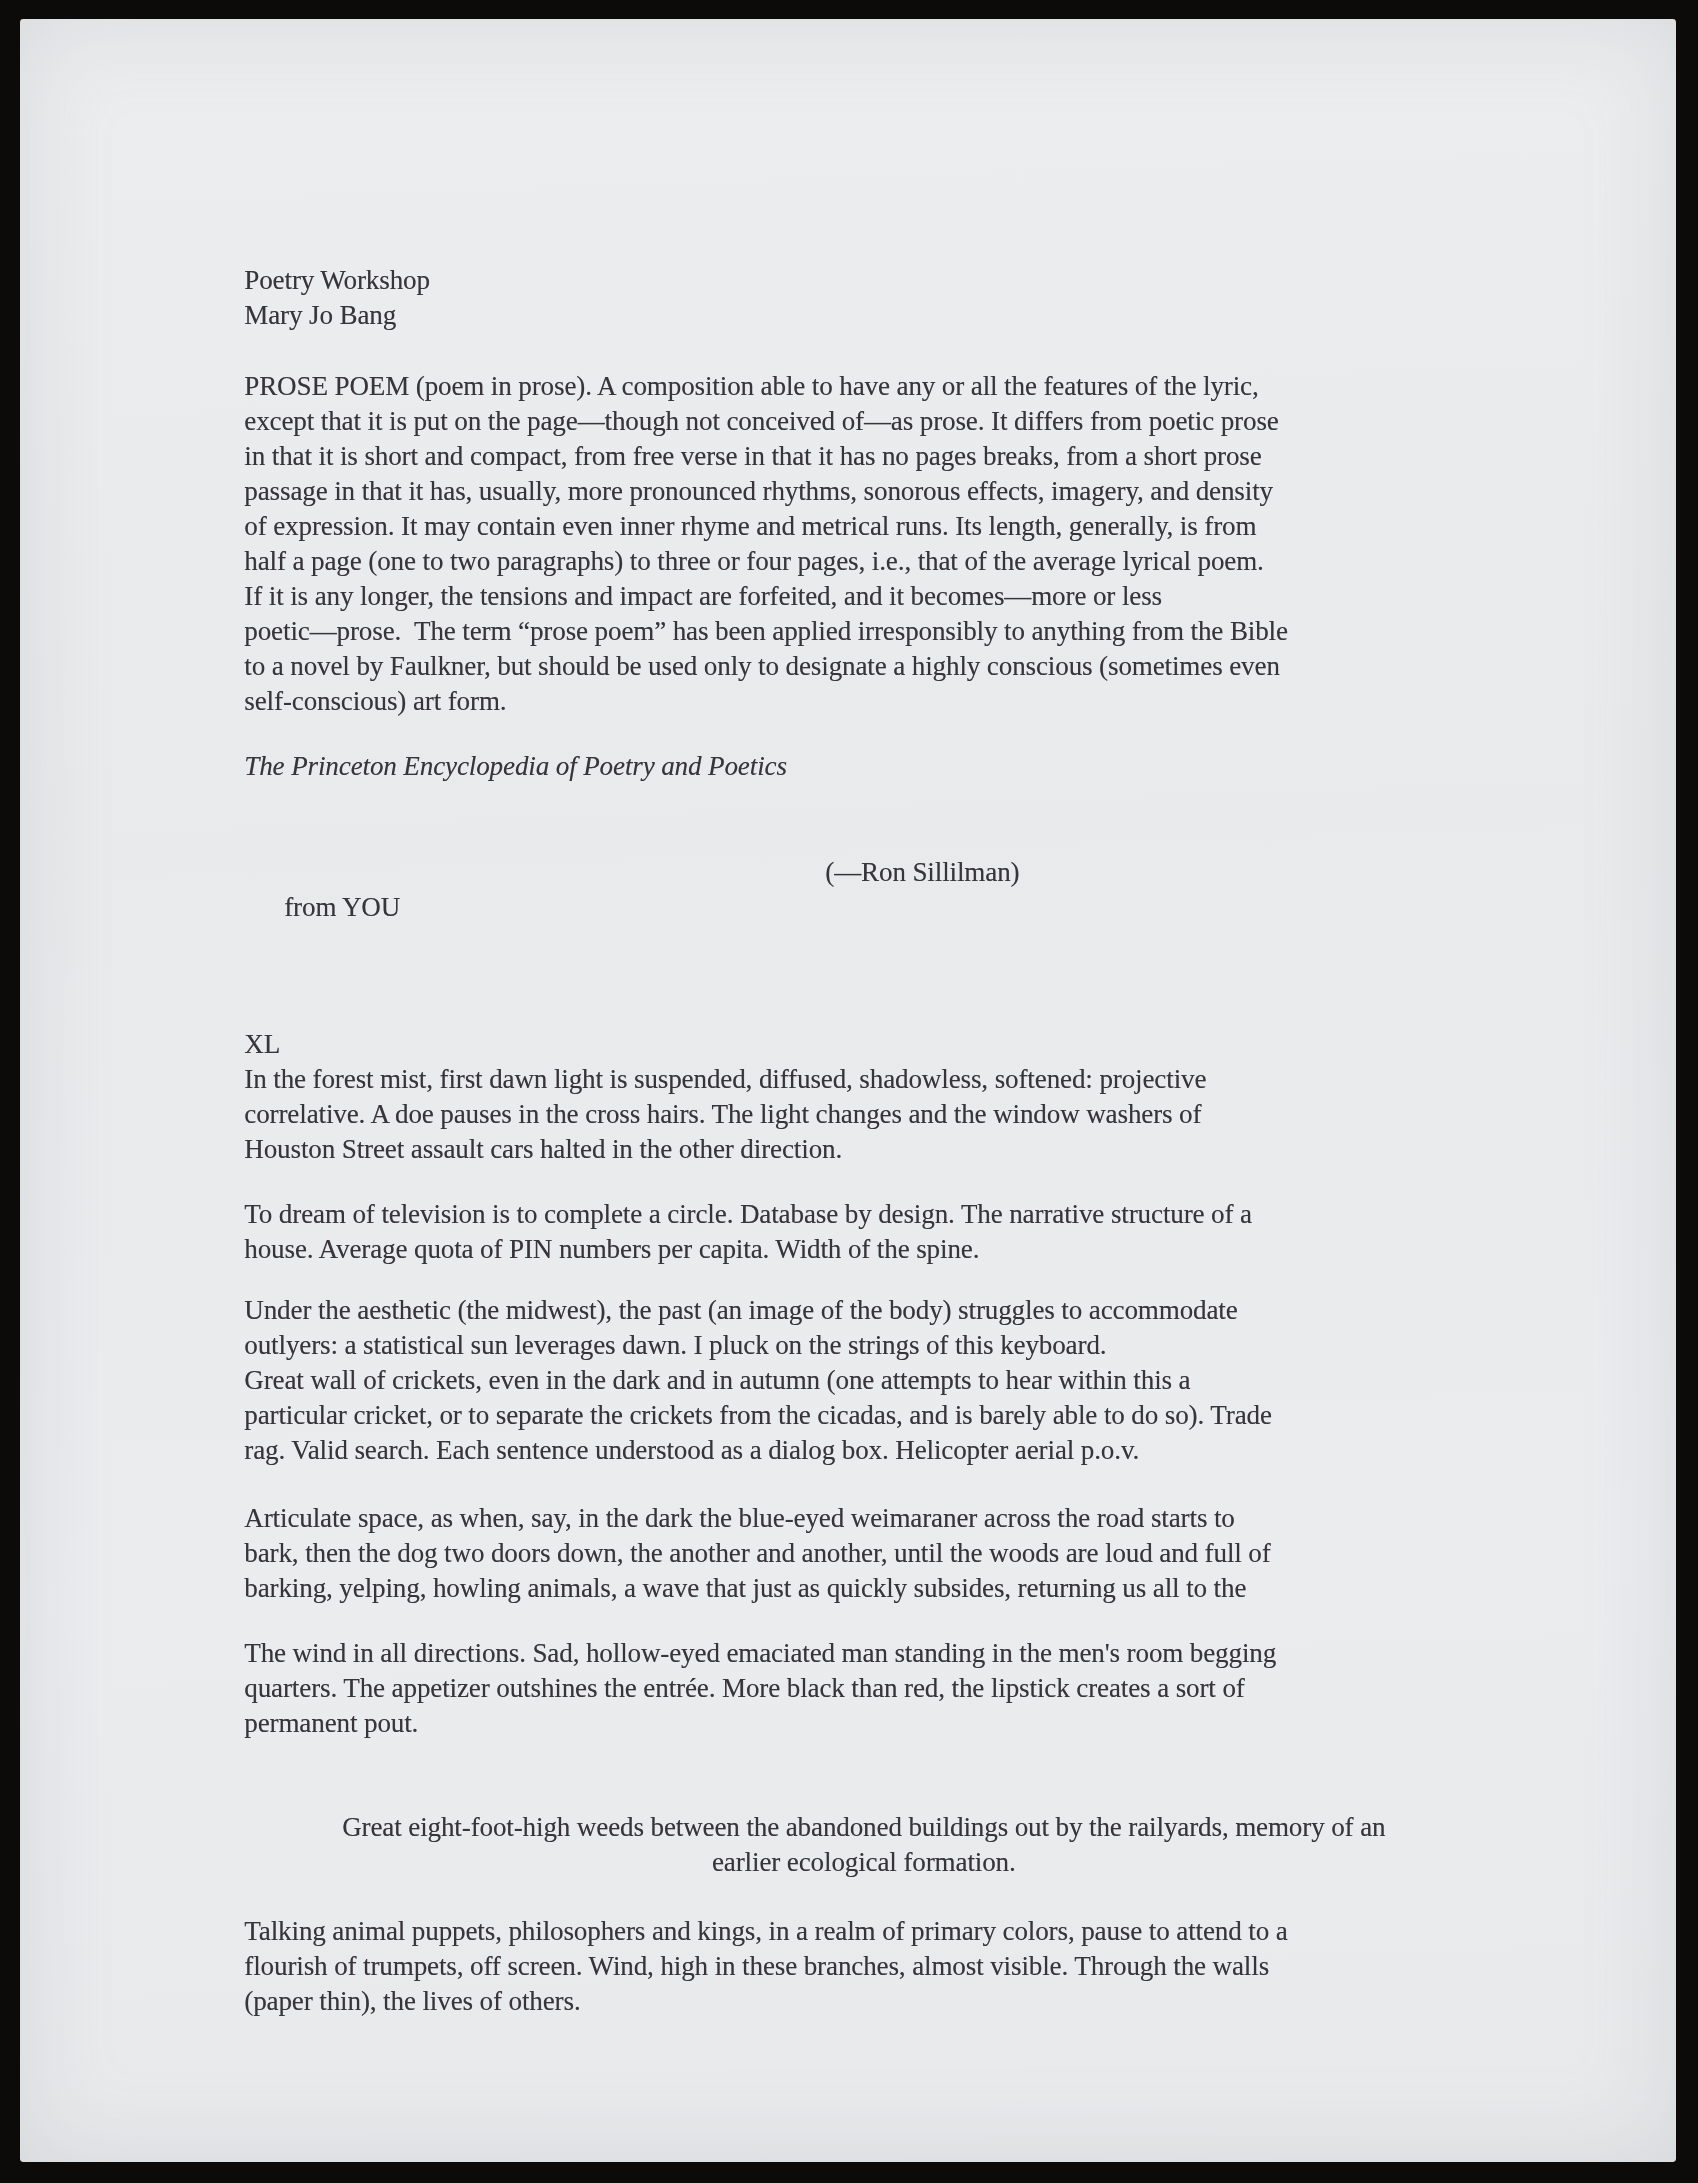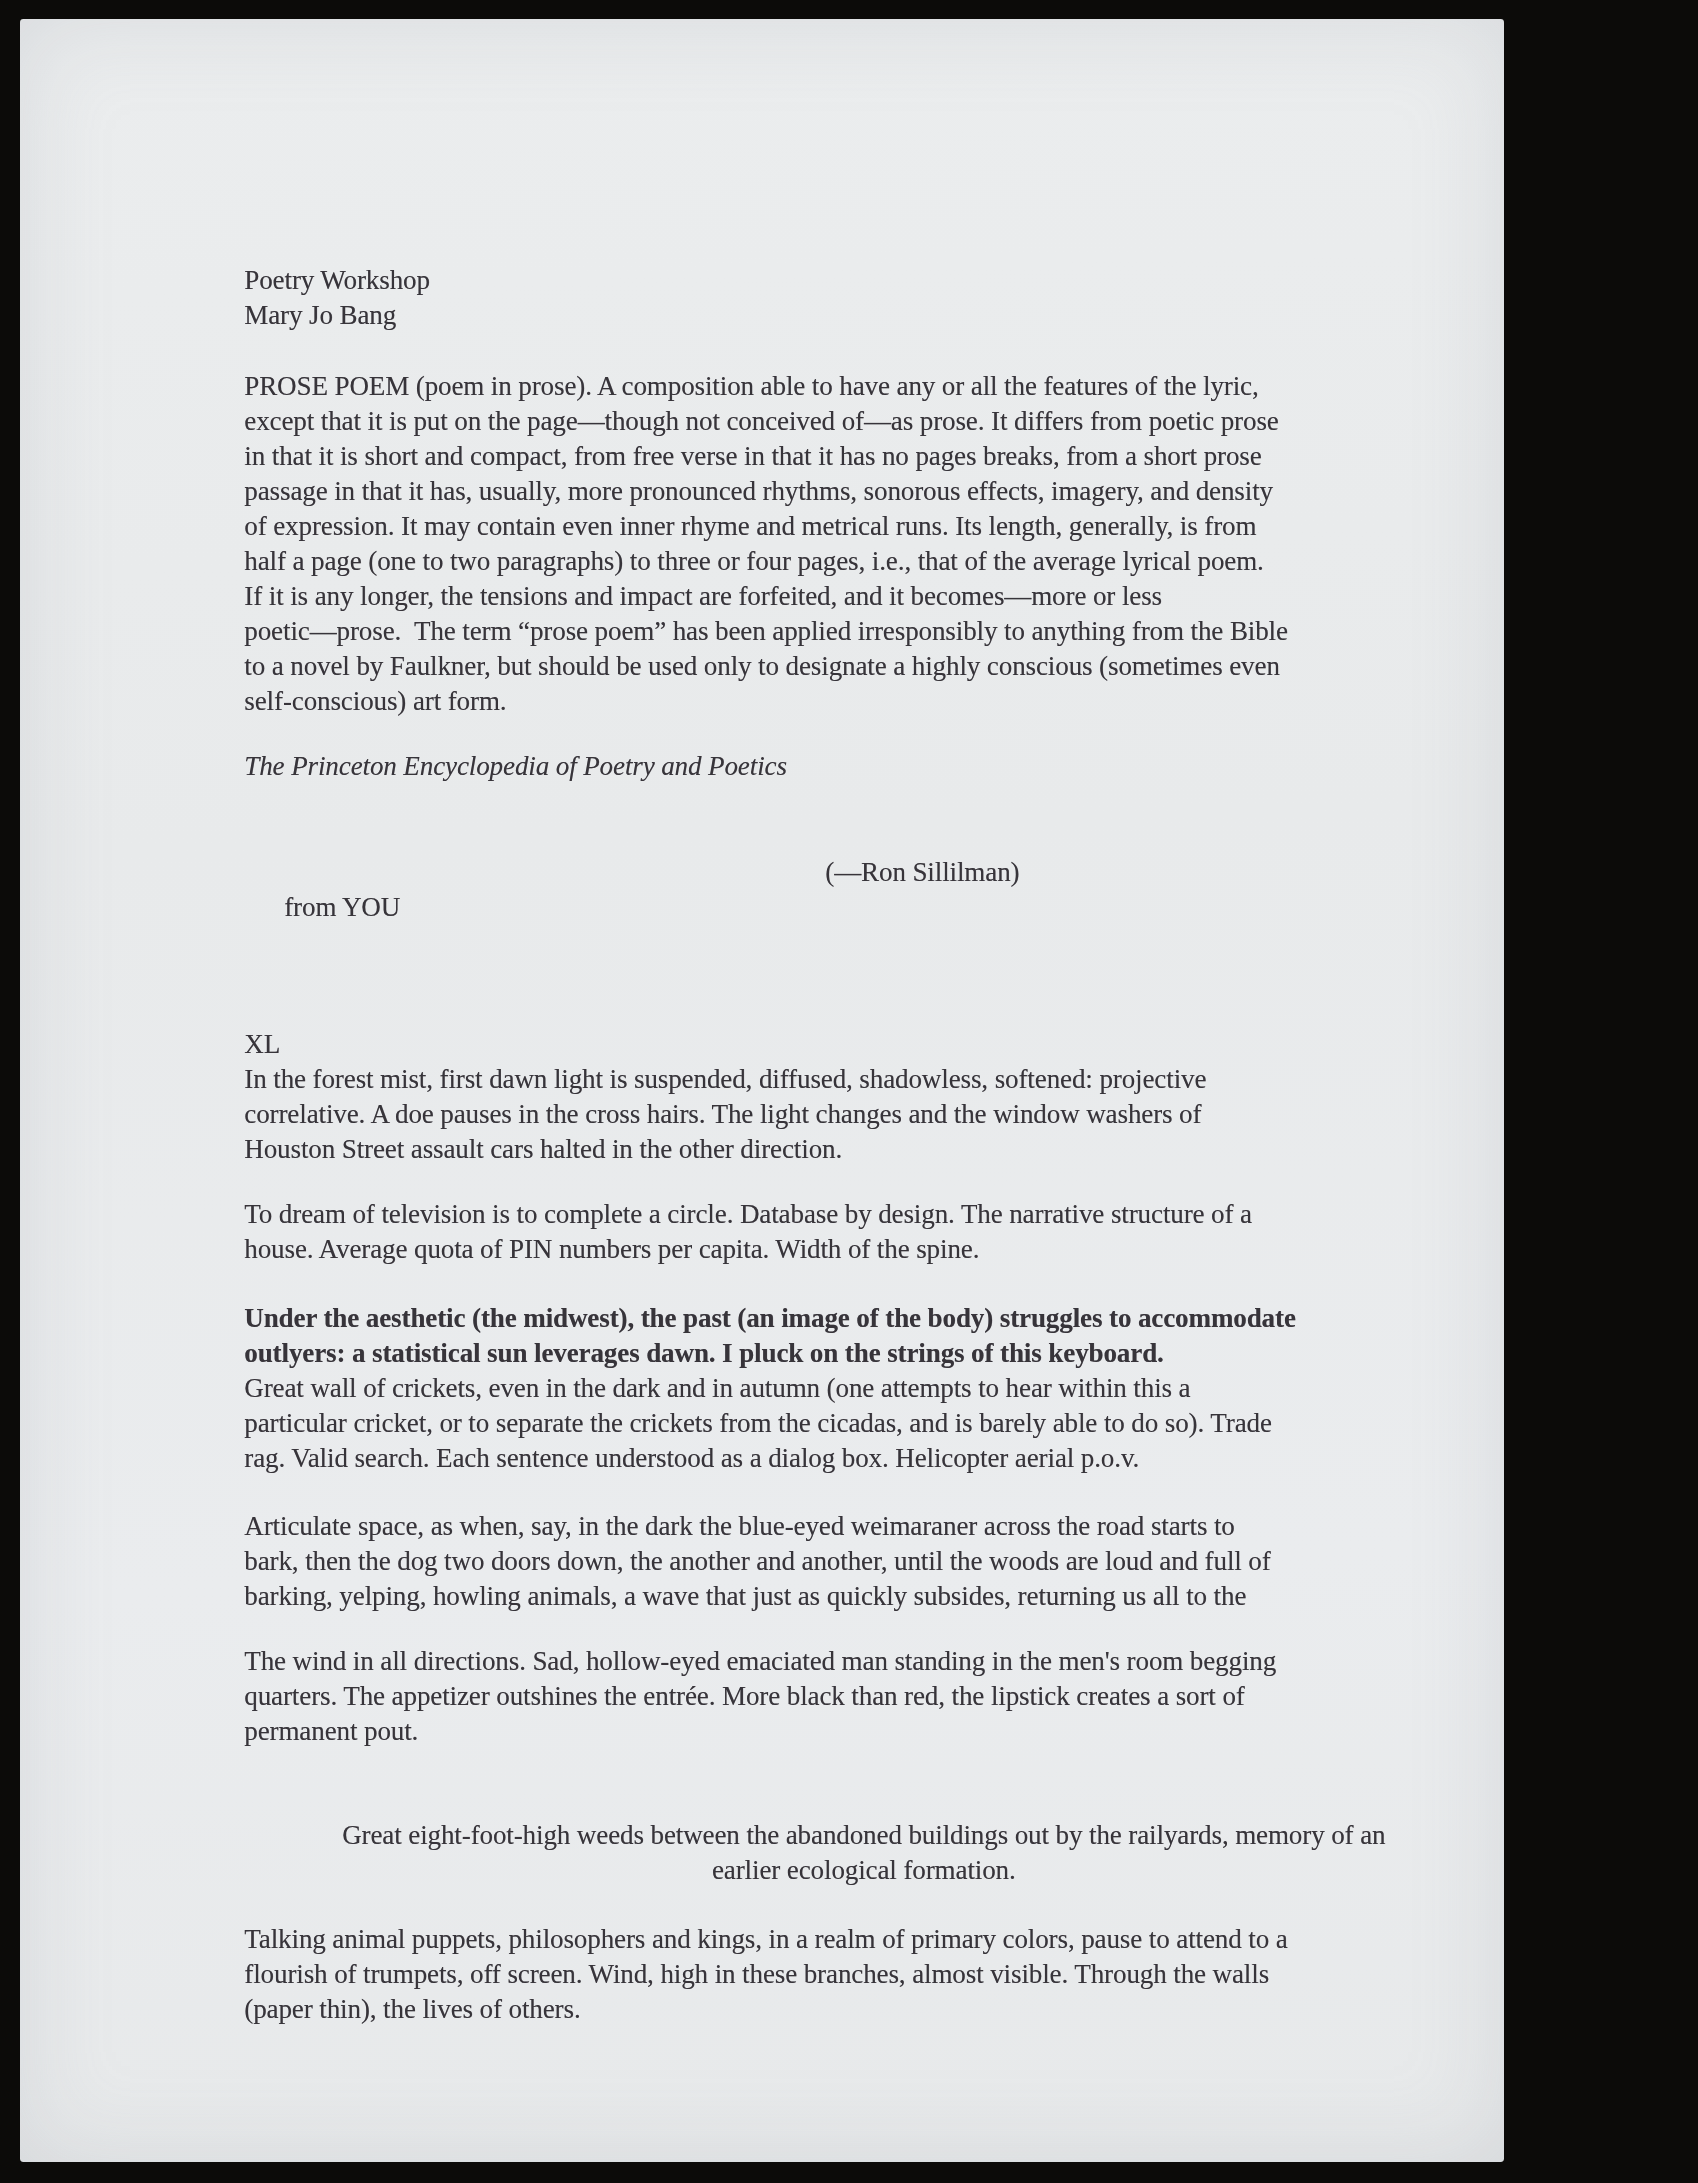--- a/index.html
+++ b/index.html
@@ -6,21 +6,21 @@
   body {
     width: 1698px; height: 2183px;
     position: relative;
     background: var(--border-bg, #0c0b09);
     font-family: "Liberation Serif", "DejaVu Serif", serif;
     overflow: hidden;
   }
   .paper {
     position: absolute;
     left: 20.3px; top: 19.4px;
-    width: 1484px; height: 2143px;
+    width: 1656px; height: 2143px;
     background: var(--paper-bg, #e9ebec);
     background-image: linear-gradient(178deg, #ebedee 0%, #e8eaeb 38%, #eaecee 72%, #e7e9ea 100%);
     border-radius: 3.4px;
     box-shadow: inset 0 0 92px rgba(150, 156, 166, 0.22);
   }
   .content {
     position: absolute;
     left: 224px; top: 244px;
     width: 1239px;
     color: var(--ink, #37343a);
@@ -32,21 +32,21 @@
     white-space: pre;
     text-shadow: 0.2px 0.4px 0.5px rgba(38, 35, 42, 0.38);
   }
   .italic { font-style: italic; }
   .poemhead { position: relative; }
   .attribution { position: absolute; left: 581px; top: 0; }
   .mt62  { margin-top: 30px; }
   .mt64  { }
   .mt66  { margin-top: 32px; }
   .mt69  { margin-top: 33px; }
-  .mt70  { margin-top: 34px; font-weight: bold; }
+  .mt70  { margin-top: 26px; }
   .mt71  { margin-top: 34px; }
   .mt74  { margin-top: 36px; }
   .mt142 { margin-top: 69px; text-align: center; }
   .mt146 { margin-top: 71px; }
 </style>
 </head>
 <body>
 
 <div class="paper">
   <div class="content">

